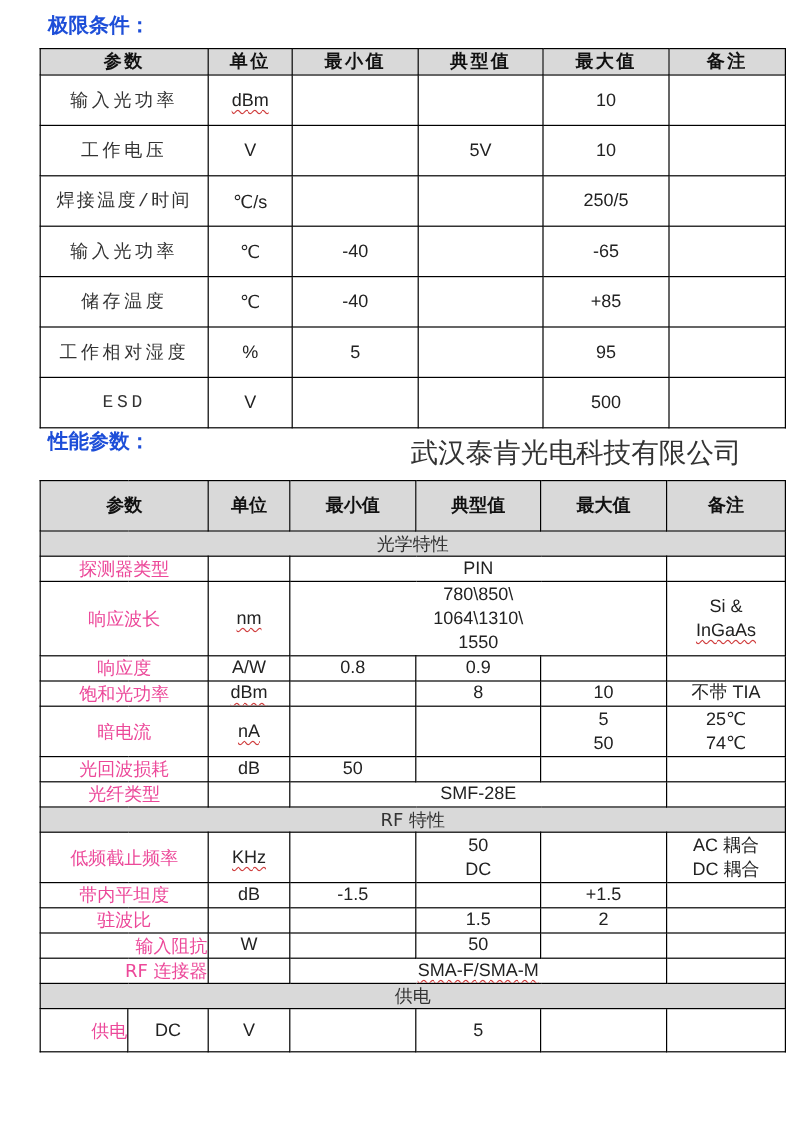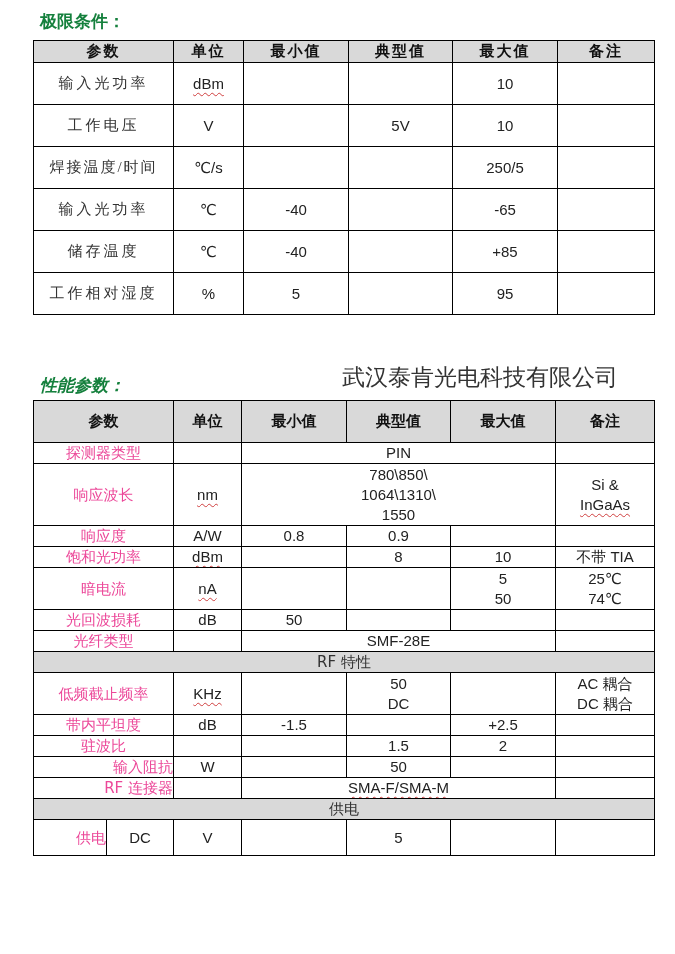--- a/index.html
+++ b/index.html
@@ -2,42 +2,42 @@
 <html><head>
 <meta charset="utf-8">
 <style>
   html, body { margin: 0; padding: 0; background: #ffffff; }
   body {
     width: 675px; height: 954px; position: relative; overflow: hidden;
     font-family: "Liberation Sans", "DejaVu Sans", sans-serif; color: #111;
   }
   .heading {
     position: absolute; left: 40px; font-size: 17px; font-weight: bold;
-    font-family: "DejaVu Sans", sans-serif; color: #15803d;
+    font-family: "DejaVu Sans", sans-serif; color: #1d4ed8;
   }
   .company {
     position: absolute; left: 342px; top: 362px; font-size: 23px;
     color: #333; font-family: "DejaVu Sans", sans-serif; letter-spacing: 0px;
   }
   table {
     position: absolute; left: 33px; border-collapse: collapse;
     table-layout: fixed; width: 621px;
   }
   td, th {
     border: 1.3px solid #000; text-align: center; vertical-align: middle;
     padding: 0; font-weight: normal; overflow: hidden;
   }
   
   #t1 { top: 40px; }
   #t1 th {
     background: #d9d9d9; height: 21px; font-size: 15px; font-weight: bold;
     font-family: "DejaVu Sans", sans-serif; letter-spacing: 2px;
   }
   #t1 td { height: 41px; font-size: 15px; color: #222; }
-  #t1 td.zh { font-family: Liberation Serif, serif; letter-spacing: 3px; font-size: 15px; color: #333; text-align: center; }
+  #t1 td.zh { font-family: Liberation Mono, monospace; letter-spacing: 3px; font-size: 15px; color: #333; text-align: center; }
   
   #t2 { top: 400px; }
   #t2 th {
     background: #d9d9d9; height: 41px; font-size: 15px; font-weight: bold;
     font-family: "DejaVu Sans", sans-serif;
   }
   #t2 td { height: 20px; font-size: 15px; line-height: 20px; color: #222; }
   #t2 td.zh { font-family: "DejaVu Sans", sans-serif; color: #ec4899; font-size: 15px; }
   #t2 td.section {
     background: #d9d9d9; font-family: "DejaVu Sans", sans-serif; color: #333;
@@ -115,24 +115,32 @@
       <td></td>
     </tr>
     <tr>
       <td class="zh">工作相对湿度</td>
       <td>%</td>
       <td>5</td>
       <td></td>
       <td>95</td>
       <td></td>
     </tr>
+    <tr>
+      <td class="zh">ESD</td>
+      <td>V</td>
+      <td></td>
+      <td></td>
+      <td>500</td>
+      <td></td>
+    </tr>
   </tbody>
 </table>
 
-<div class="heading" style="top:374px;font-style:italic;">性能参数：</div>
+<div class="heading" style="top:356px;">性能参数：</div>
 <div class="company">武汉泰肯光电科技有限公司</div>
 
 <table id="t2">
   <colgroup>
     <col style="width:73px">
       <col style="width:67px">
       <col style="width:68px">
       <col style="width:105px">
     <col style="width:104px">
       <col style="width:105px">
@@ -144,20 +152,23 @@
       <th>单位</th>
       <th>最小值</th>
       <th>典型值</th>
       <th>最大值</th>
       <th>备注</th>
     </tr>
   </thead>
   <tbody>
 
     <tr>
+      <td colspan="7" class="section">光学特性</td>
+    </tr>
+    <tr>
       <td colspan="2" class="zh">探测器类型</td>
       <td></td>
       <td colspan="3">PIN</td>
       <td></td>
     </tr>
     <tr>
       <td colspan="2" class="zh tall3">响应波长</td>
       <td class="tall3"><span class="sq">nm</span></td>
       <td colspan="3" class="tall3">
         <span class="ml">780\850\</span>
@@ -229,21 +240,21 @@
       <td class="tall2">
         <span class="ml">AC 耦合</span>
         <span class="ml">DC 耦合</span>
       </td>
     </tr>
     <tr>
       <td colspan="2" class="zh">带内平坦度</td>
       <td>dB</td>
       <td>-1.5</td>
       <td></td>
-      <td>+2.5</td>
+      <td>+1.5</td>
       <td></td>
     </tr>
     <tr>
       <td colspan="2" class="zh">驻波比</td>
       <td></td>
       <td></td>
       <td>1.5</td>
       <td>2</td>
       <td></td>
     </tr>

